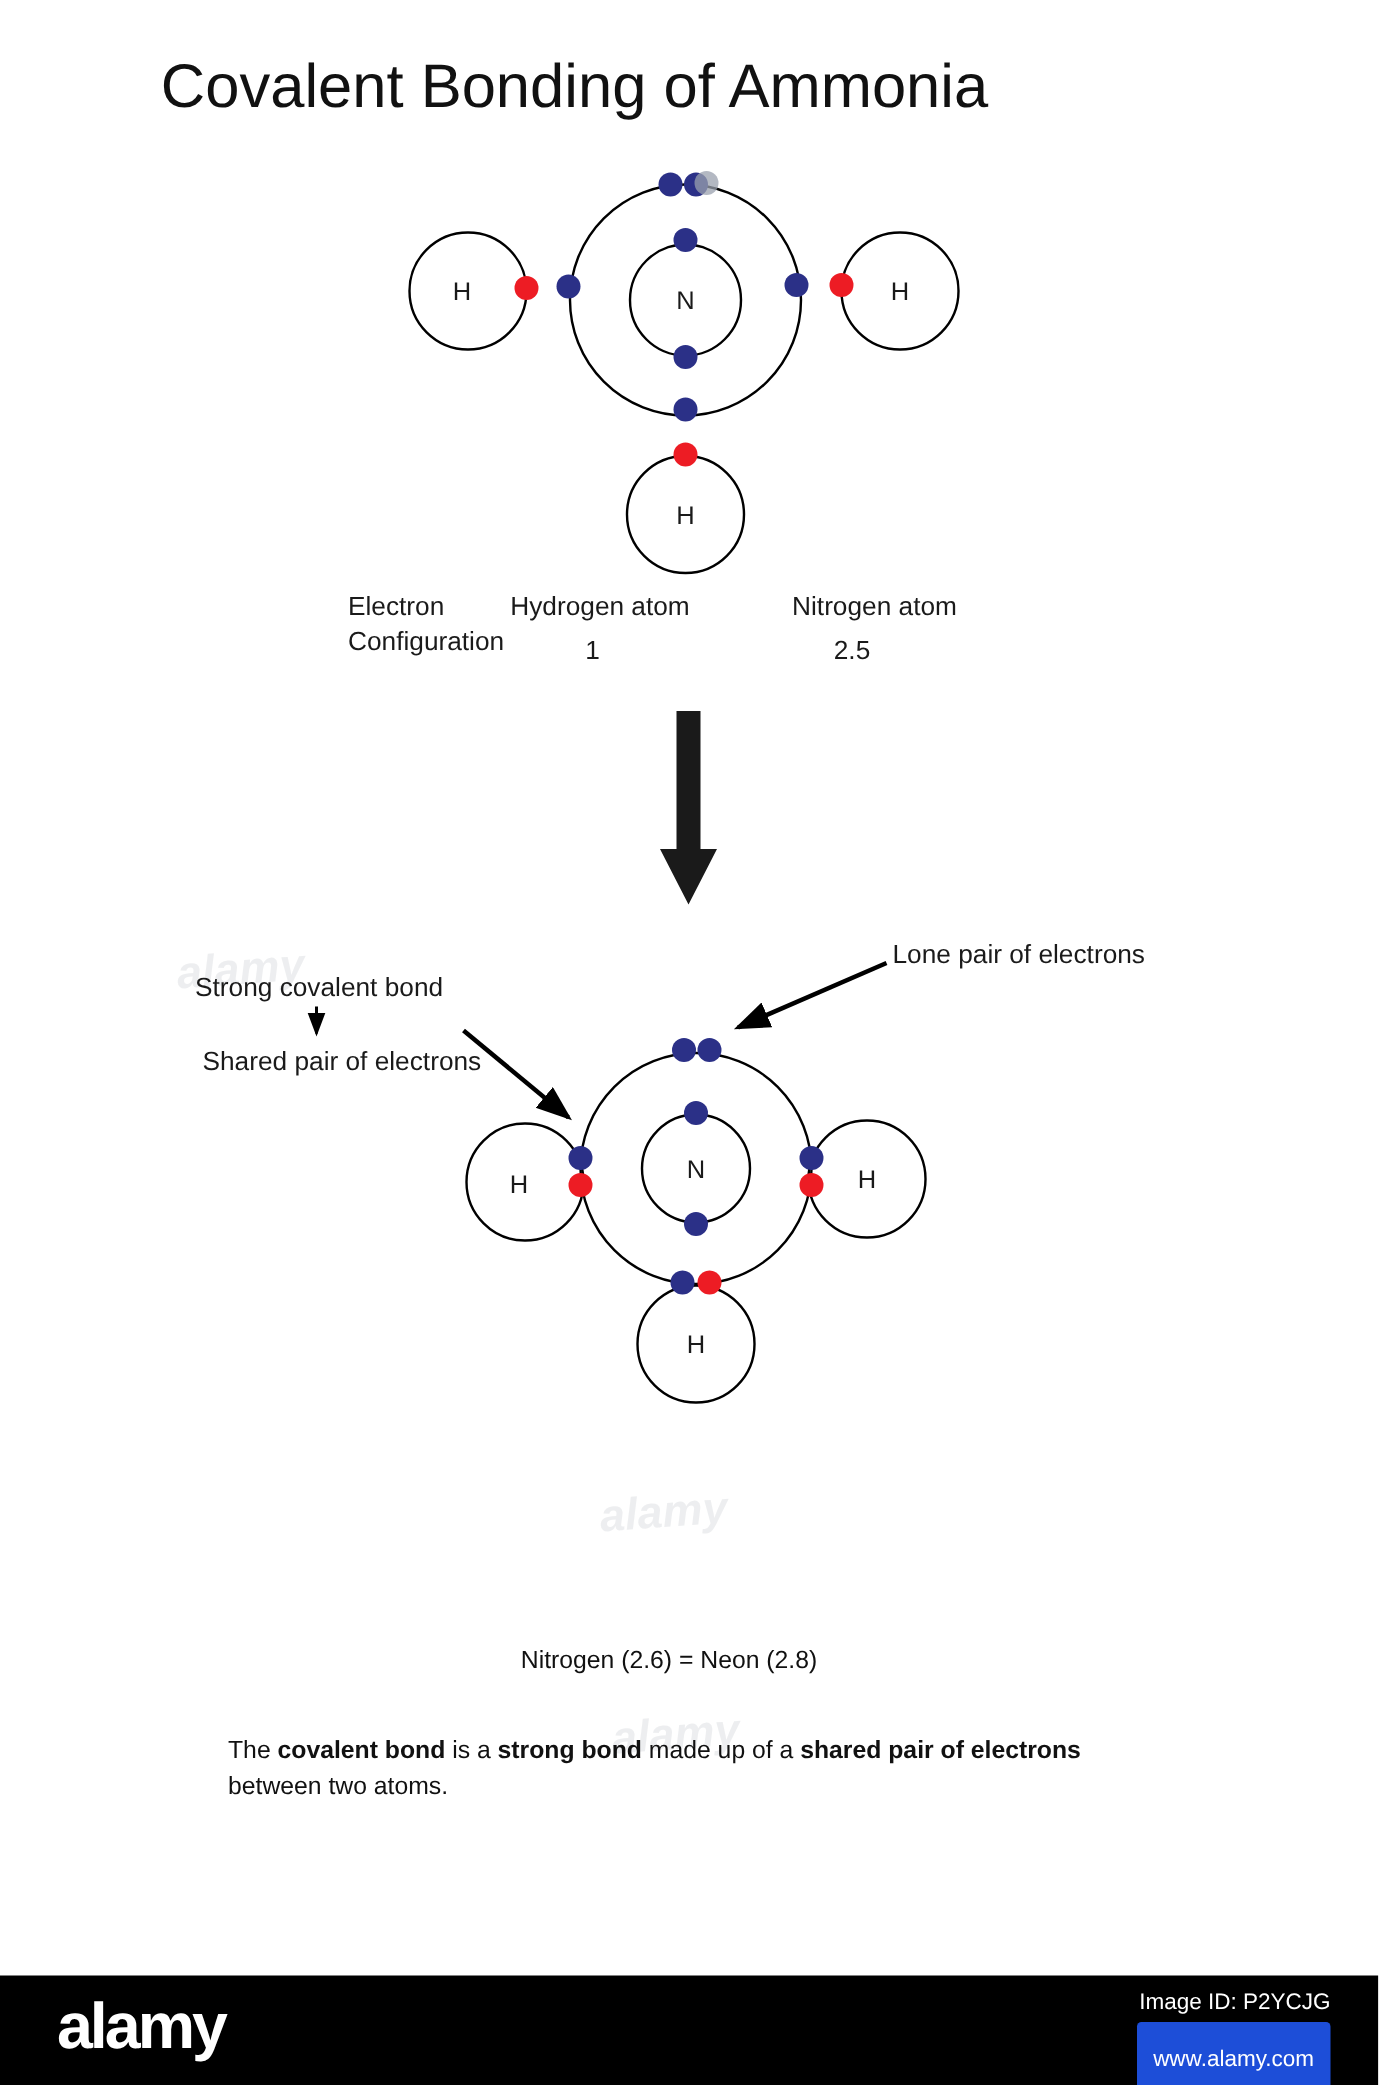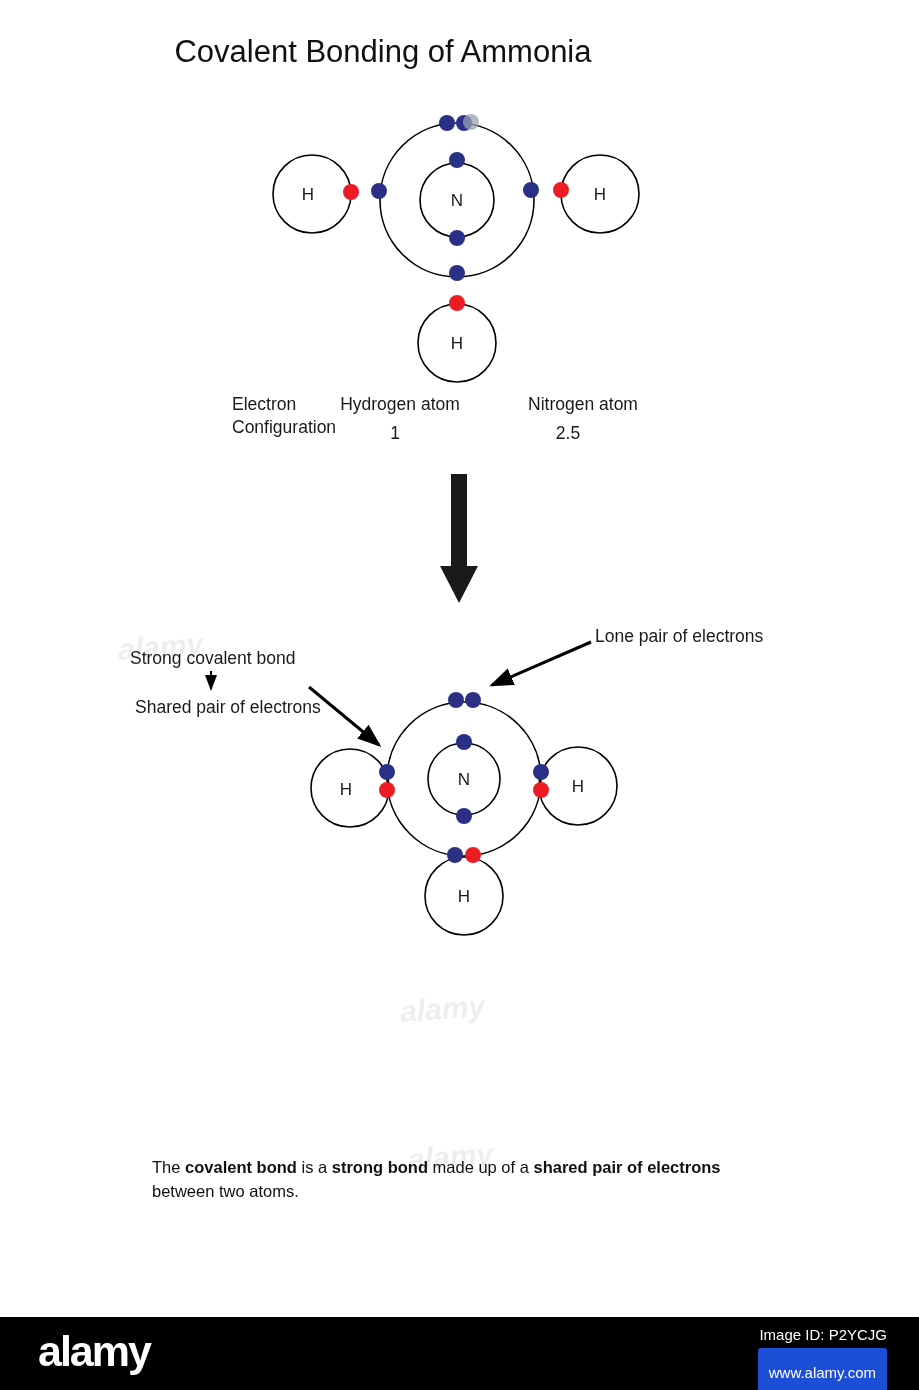--- a/index.html
+++ b/index.html
@@ -1,19 +1,19 @@
 <!DOCTYPE html>
 <html><head>
 <meta charset="utf-8">
 <style>
   html,body{margin:0;padding:0;background:#ffffff;}
   body{font-family:"Liberation Sans",sans-serif;}
   #page{position:relative;width:919px;height:1390px;background:#ffffff;overflow:hidden;margin:0 auto;}
   .abs{position:absolute;}
-  #title{top:34px;left:0;width:766px;text-align:center;font-size:31px;color:#111;}
+  #title{top:34px;left:0;width:766px;text-align:center;font-size:41px;color:#111;}
   svg{display:block;}
   svg text{font-family:"Liberation Sans",sans-serif;fill:#1a1a1a;}
   .shell{fill:none;stroke:#000;stroke-width:1.6;}
   .atomlabel{font-size:17px;}
   .cap{font-size:17.5px;}
   .ann{font-size:17.5px;}
   .e-blue{fill:#2b3087;}
   .e-red{fill:#ed1c24;}
   .wm{position:absolute;color:#5a6472;opacity:0.10;font-size:30px;font-weight:bold;font-style:italic;transform:rotate(-4deg);pointer-events:none;}
   #para{top:988px;left:113px;width:748px;font-size:16.5px;line-height:1.42;color:#111;}
@@ -156,20 +156,21 @@
     </g>
 
     <defs>
       <marker id="ah2" markerWidth="9" markerHeight="8" refX="7" refY="3" orient="auto">
         <path d="M0,0 L8,3 L0,6 Z" fill="#000"></path>
       </marker>
     </defs>
   </svg>
 
 
+  <div id="eq2" class="abs eq">Nitrogen (2.6) = Neon (2.8)</div>
 
   <div id="conclusion" class="abs"><span>The </span><b>covalent bond</b><span> is a </span><b>strong bond</b><span> made up of a </span><b>shared pair of electrons</b><span> between two atoms.</span></div>
 
   <div id="footer" class="abs">
     <div id="brand">alamy</div>
     <div id="footer-right">
       <div id="image-id">Image ID: P2YCJG</div>
       <div id="url-box">www.alamy.com</div>
     </div>
   </div>

